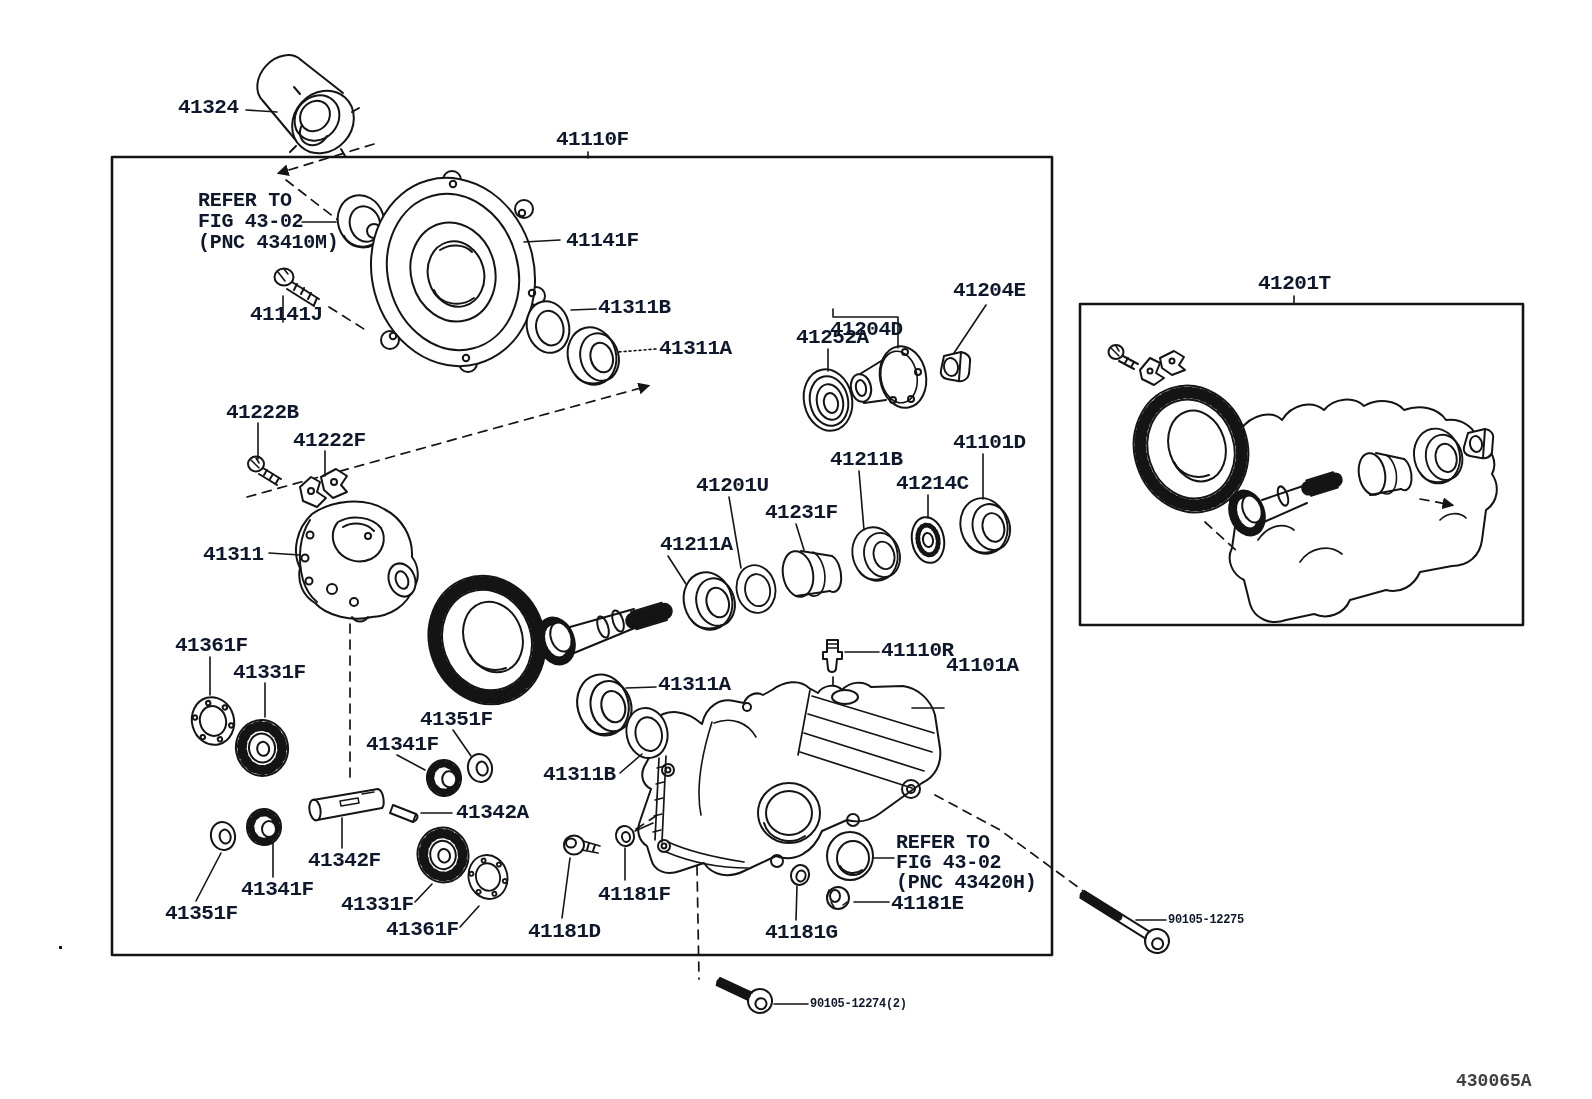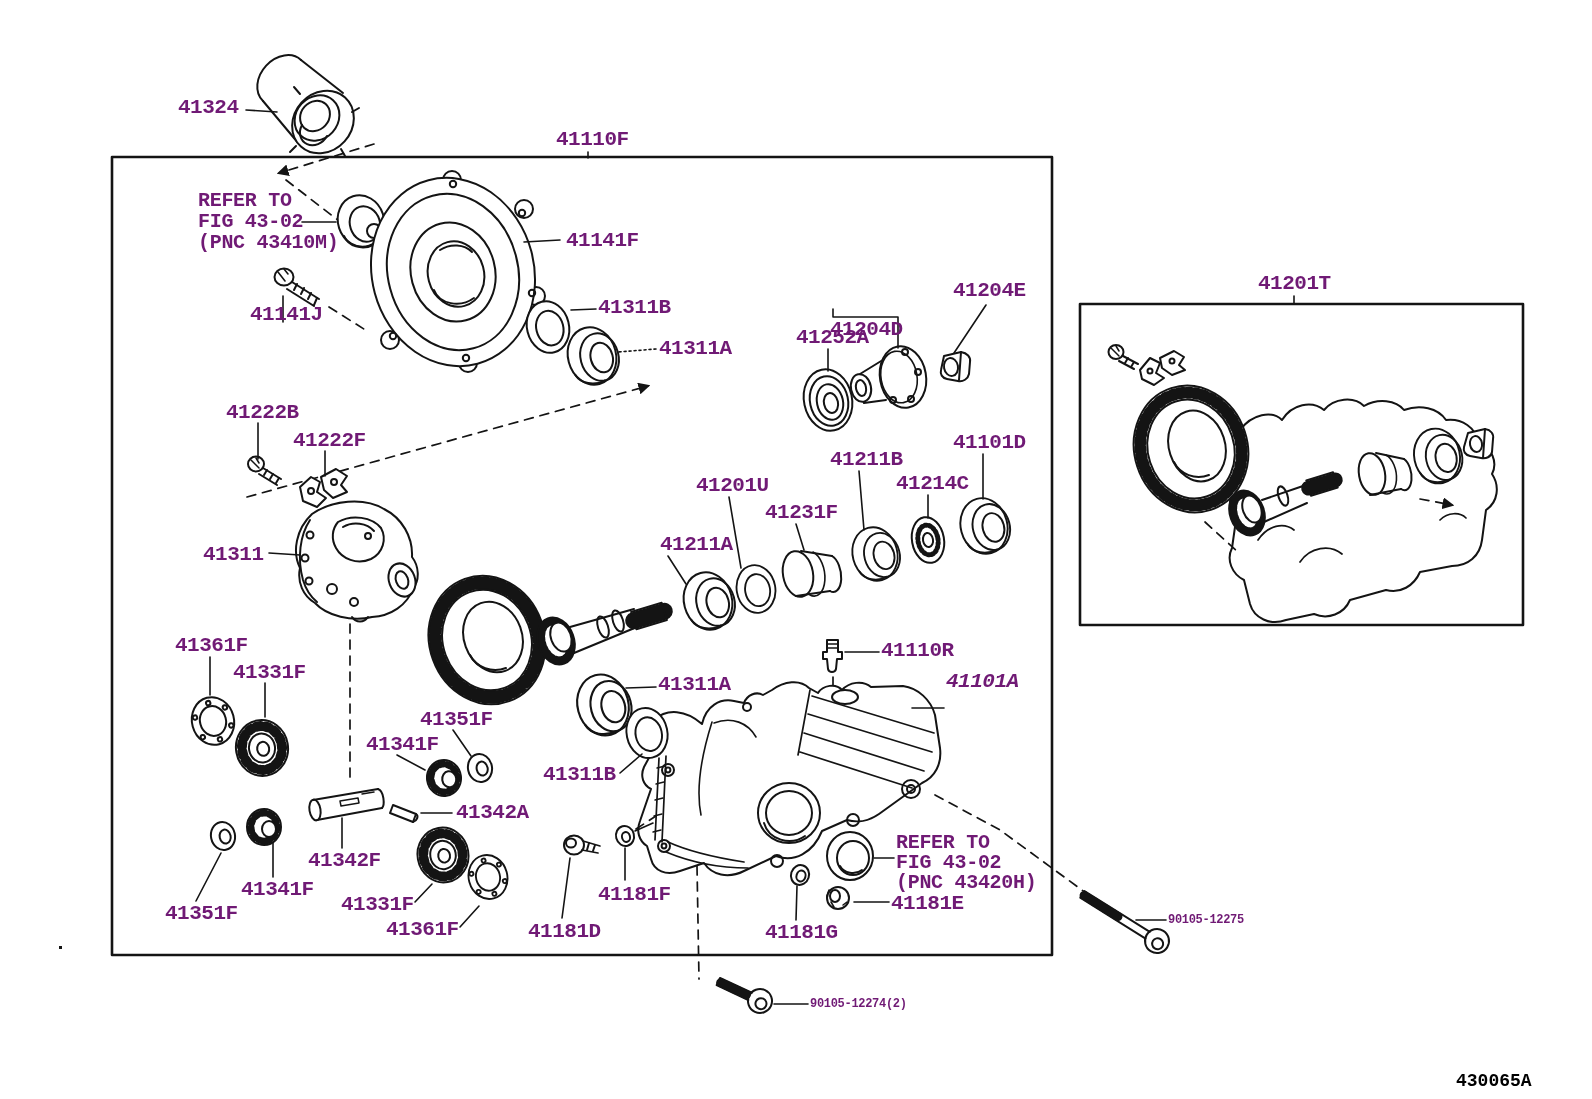--- a/index.html
+++ b/index.html
@@ -1,23 +1,23 @@
 <!DOCTYPE html>
 <html><head>
 <meta charset="utf-8">
 <style>
   html,body{margin:0;padding:0;background:#ffffff;}
   #canvas{position:relative;width:1592px;height:1099px;background:#ffffff;overflow:hidden;
           font-family:"Liberation Mono",monospace;}
   #art{position:absolute;left:0;top:0;}
-  .lbl{position:absolute;font-weight:700;font-size:21px;line-height:21px;color:#701a75;
+  .lbl{position:absolute;font-weight:700;font-size:21px;line-height:21px;color:#0f172a;
        white-space:nowrap;letter-spacing:-0.5px;}
   .lbl.sm{font-size:12px;line-height:17px;letter-spacing:-0.3px;}
   .note{font-size:20px;letter-spacing:-0.3px;}
-  #code{position:absolute;font-weight:700;font-size:18px;color:#000000;letter-spacing:0;}
+  #code{position:absolute;font-weight:700;font-size:18px;color:#404040;letter-spacing:0;}
 </style>
 </head>
 <body>
 
 <div id="canvas">
 <svg id="art" width="1592" height="1099" viewBox="0 0 1592 1099">
   <defs>
     <marker id="arr" viewBox="0 0 10 10" refX="8" refY="5" markerWidth="7" markerHeight="7" orient="auto">
       <path d="M0,0 L10,5 L0,10 z" fill="#141414"></path>
     </marker>
@@ -438,21 +438,21 @@
       <div class="lbl" style="left: 953px; top: 432px; text-align: right;">41101D</div>
       <div class="lbl" style="left: 696px; top: 475px;">41201U</div>
       <div class="lbl" style="left: 896px; top: 473px;">41214C</div>
       <div class="lbl" style="left: 765px; top: 502px;">41231F</div>
       <div class="lbl" style="left: 203px; top: 544px;">41311</div>
       <div class="lbl" style="left: 636px; top: 534px; margin-left: 24px;">41211A</div>
       <div class="lbl" style="left: 175px; top: 635px;">41361F</div>
       <div class="lbl" style="left: 233px; top: 662px;">41331F</div>
       <div class="lbl" style="left: 881px; top: 640px;">41110R</div>
       <div class="lbl" style="left: 658px; top: 674px;">41311A</div>
-      <div class="lbl" style="left: 946px; top: 671px; font-style: italic;">41101A</div>
+      <div class="lbl" style="left: 946px; top: 655px;">41101A</div>
       <div class="lbl" style="left: 420px; top: 709px;">41351F</div>
       <div class="lbl" style="left: 366px; top: 734px;">41341F</div>
       <div class="lbl" style="left: 543px; top: 764px;">41311B</div>
       <div class="lbl" style="left: 456px; top: 802px;">41342A</div>
       <div class="lbl" style="left: 308px; top: 850px;">41342F</div>
       <div class="lbl" style="left: 241px; top: 879px;">41341F</div>
       <div class="lbl" style="left: 165px; top: 903px;">41351F</div>
       <div class="lbl" style="left: 341px; top: 894px;">41331F</div>
       <div class="lbl" style="left: 386px; top: 919px;">41361F</div>
       <div class="lbl" style="left: 598px; top: 884px;">41181F</div>

